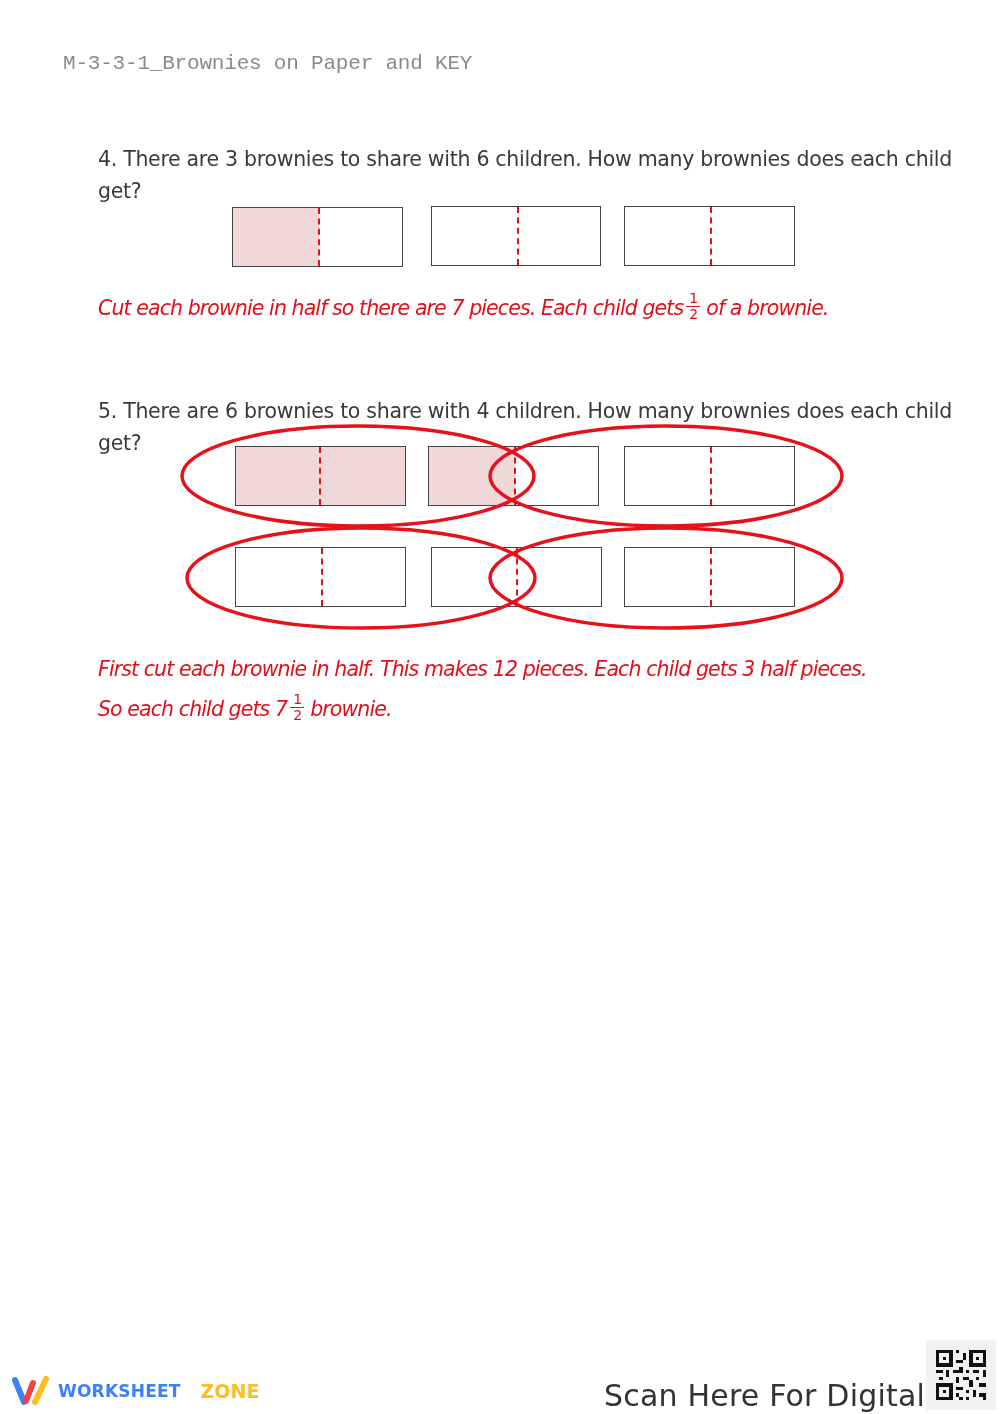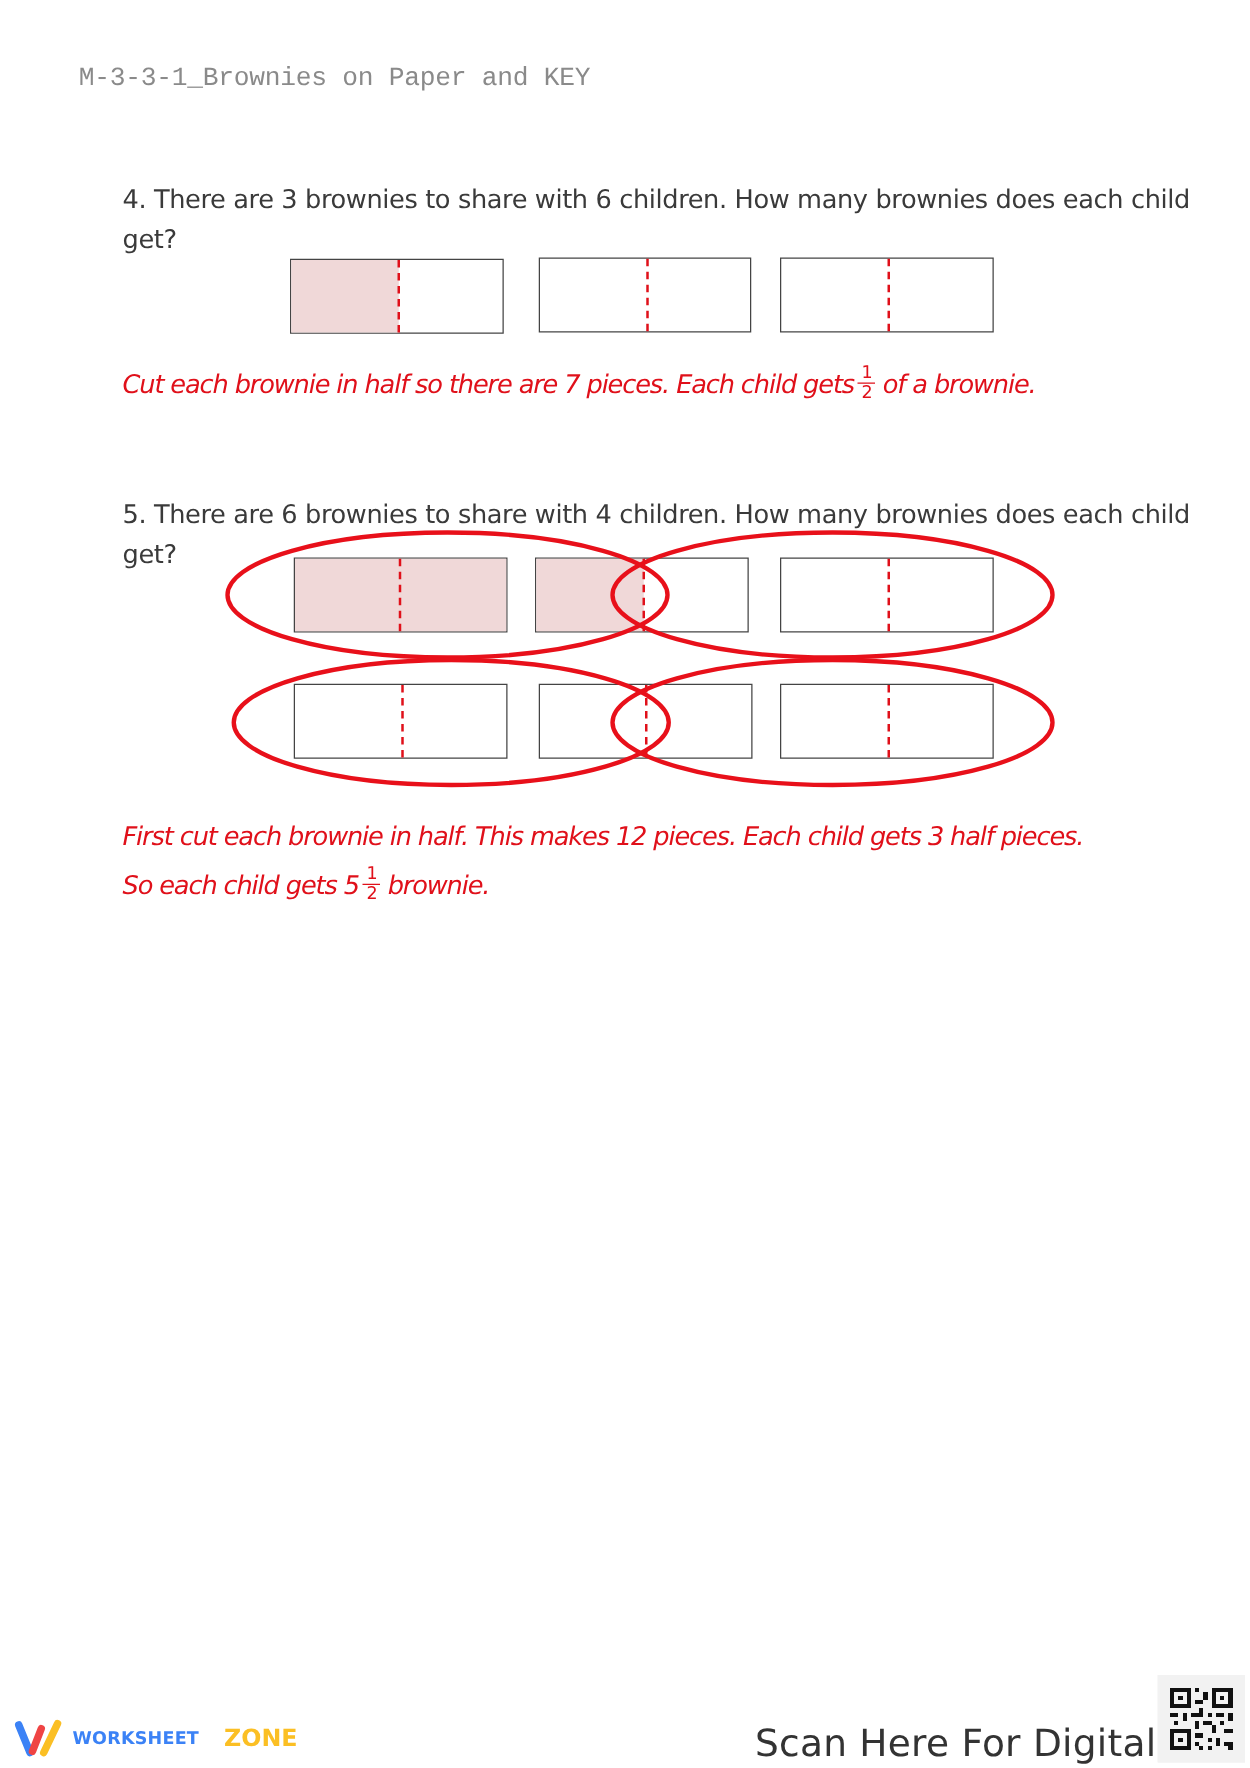--- a/index.html
+++ b/index.html
@@ -30,21 +30,21 @@
   .brownie {
     position: absolute; height: 60px; border: 1.5px solid #444; box-sizing: border-box; background: #fff;
   }
   .brownie .shade { position: absolute; top: 0; bottom: 0; left: 0; background: #f0d8d8; }
   .brownie .cut {
     position: absolute; top: 0; bottom: 0; width: 0; border-left: 2px dashed #e0101a;
   }
   svg.ovals { position: absolute; left: 0; top: 0; pointer-events: none; }
   .footer-logo { position: absolute; left: 10px; top: 1374px; display: flex; align-items: center; }
   .footer-logo .brand-a {
-    font-family: "DejaVu Sans", sans-serif; font-weight: bold; font-size: 14px; color: #3b82f6; margin-left: 8px; letter-spacing: 0.2px;
+    font-family: "DejaVu Sans", sans-serif; font-weight: bold; font-size: 17px; color: #3b82f6; margin-left: 8px; letter-spacing: 0.2px;
   }
   .footer-logo .brand-b {
     font-family: "DejaVu Sans", sans-serif; font-weight: bold; font-size: 19px; color: #fbbf24; margin-left: 20px;
   }
   .scan-text {
     position: absolute; left: 580px; top: 1378px;
     font-family: "DejaVu Sans", sans-serif; font-size: 30px; color: #333; letter-spacing: 0.2px; margin-left: 24px;
   }
   .qr { position: absolute; left: 926px; top: 1340px; width: 70px; height: 70px; background: #f2f2f2; }
 </style>
@@ -98,21 +98,21 @@
   <g fill="none" stroke="#e8101a" stroke-width="3.5">
     <ellipse cx="358" cy="476" rx="176" ry="50"></ellipse>
     <ellipse cx="666" cy="476" rx="176" ry="50"></ellipse>
     <ellipse cx="361" cy="578" rx="174" ry="50"></ellipse>
     <ellipse cx="666" cy="578" rx="176" ry="50"></ellipse>
   </g>
 </svg>
 
 <div class="answer" style="top:641px;margin-top:16px;">First cut each brownie in half. This makes 12 pieces. Each child gets 3 half pieces.</div>
 <div class="answer" style="top:694px;">
-  <span>So each child gets 5</span><span class="frac"><span class="num">1</span><span class="den">2</span></span><span>brownie.</span>
+  <span>So each child gets 7</span><span class="frac"><span class="num">1</span><span class="den">2</span></span><span>brownie.</span>
 </div>
 
 <div class="footer-logo">
   <svg width="40" height="34" viewBox="0 0 40 34">
     <line x1="5" y1="6" x2="14" y2="28" stroke="#3b82f6" stroke-width="6" stroke-linecap="round"></line>
     <line x1="23" y1="9" x2="16" y2="27" stroke="#ef4444" stroke-width="6" stroke-linecap="round"></line>
     <line x1="36" y1="5" x2="25" y2="28" stroke="#fbbf24" stroke-width="6" stroke-linecap="round"></line>
   </svg>
   <span class="brand-a">WORKSHEET</span>
   <span class="brand-b">ZONE</span>

